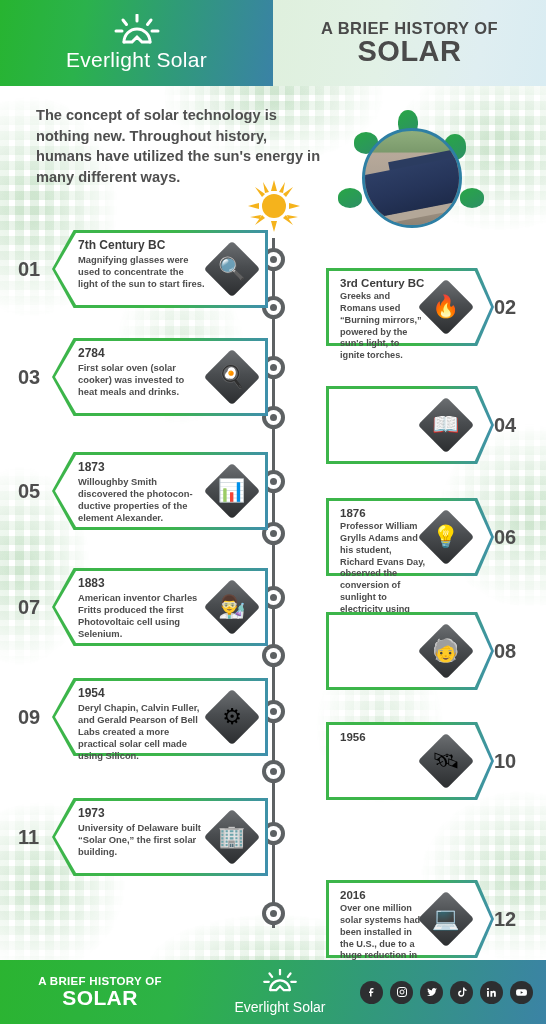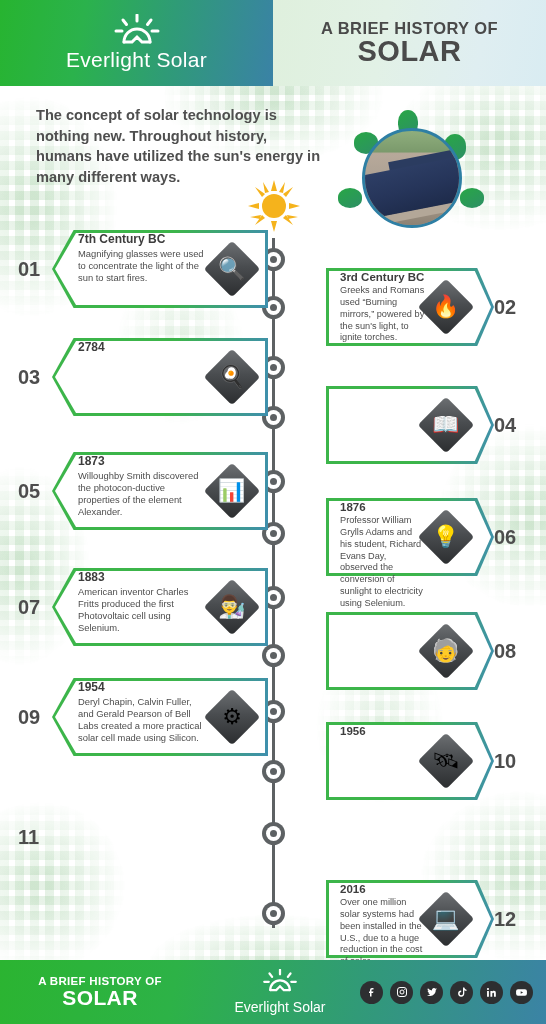--- a/index.html
+++ b/index.html
@@ -126,25 +126,25 @@
   }
   .hex-inner{
     position:absolute; left:3px; top:3px; right:3px; bottom:3px;
     background:#fff;
     clip-path:polygon(10% 0%, 100% 0%, 100% 100%, 10% 100%, 0% 50%);
   }
   
   .card.right .hex-border{ clip-path:polygon(0% 0%, 90% 0%, 100% 50%, 90% 100%, 0% 100%); }
   .card.right .hex-inner{ clip-path:polygon(0% 0%, 90% 0%, 100% 50%, 90% 100%, 0% 100%); }
 
-  .cardtext{ position:absolute; left:26px; top:2px; right:62px; }
+  .cardtext{ position:absolute; left:26px; top:8px; right:62px; }
   .card.right .cardtext{ left:14px; right:68px; }
   .yr{ font-size:11.5px; font-weight:bold; color:#3d3d3d; line-height:1.25; margin-bottom:1px; }
   .card.left .yr{ font-size:12px; }
-  .desc{ font-size:9.2px; font-weight:normal; color:#4d4d4d; line-height:1.28; }
+  .desc{ font-size:9.2px; font-weight:bold; color:#4d4d4d; line-height:1.28; }
   .card.left .desc{ font-size:9.4px; }
 
   .icon-d{
     position:absolute; right:10px; top:50%; transform:translateY(-50%) ;
     width:52px; height:52px;
   }
   .card.right .icon-d{ right:22px; }
   .diamond{
     position:absolute; left:6px; top:6px; width:40px; height:40px;
     transform:rotate(45deg);
@@ -290,20 +290,21 @@
         </div>
         <div class="num">02</div>
       </div>
       <div class="card left" style="top: 338px;">
         <div class="num">03</div>
         <div class="hexwrap">
           <div class="hex-border"></div>
           <div class="hex-inner"></div>
           <div class="cardtext">
             <div class="yr">2784</div>
+            <div class="desc">First solar oven (solar cooker) was invested to heat meals and drinks.</div>
           </div>
           <div class="icon-d">
             <div class="diamond"></div>
             <div class="glyph">🍳</div>
           </div>
         </div>
       </div>
       <div class="card right" style="top: 386px;">
         <div class="hexwrap">
           <div class="hex-border"></div>
@@ -395,20 +396,32 @@
           </div>
           <div class="icon-d">
             <div class="diamond"></div>
             <div class="glyph">🛰</div>
           </div>
         </div>
         <div class="num">10</div>
       </div>
       <div class="card left" style="top: 798px;">
         <div class="num">11</div>
+        <div class="hexwrap">
+          <div class="hex-border"></div>
+          <div class="hex-inner"></div>
+          <div class="cardtext">
+            <div class="yr">1973</div>
+            <div class="desc">University of Delaware built “Solar One,” the first solar building.</div>
+          </div>
+          <div class="icon-d">
+            <div class="diamond"></div>
+            <div class="glyph">🏢</div>
+          </div>
+        </div>
       </div>
       <div class="card right" style="top: 872px; margin-top: 8px;">
         <div class="hexwrap">
           <div class="hex-border"></div>
           <div class="hex-inner"></div>
           <div class="cardtext">
             <div class="yr">2016</div>
             <div class="desc">Over one million solar systems had been installed in the U.S., due to a huge reduction in the cost of solar technologies.</div>
           </div>
           <div class="icon-d">

